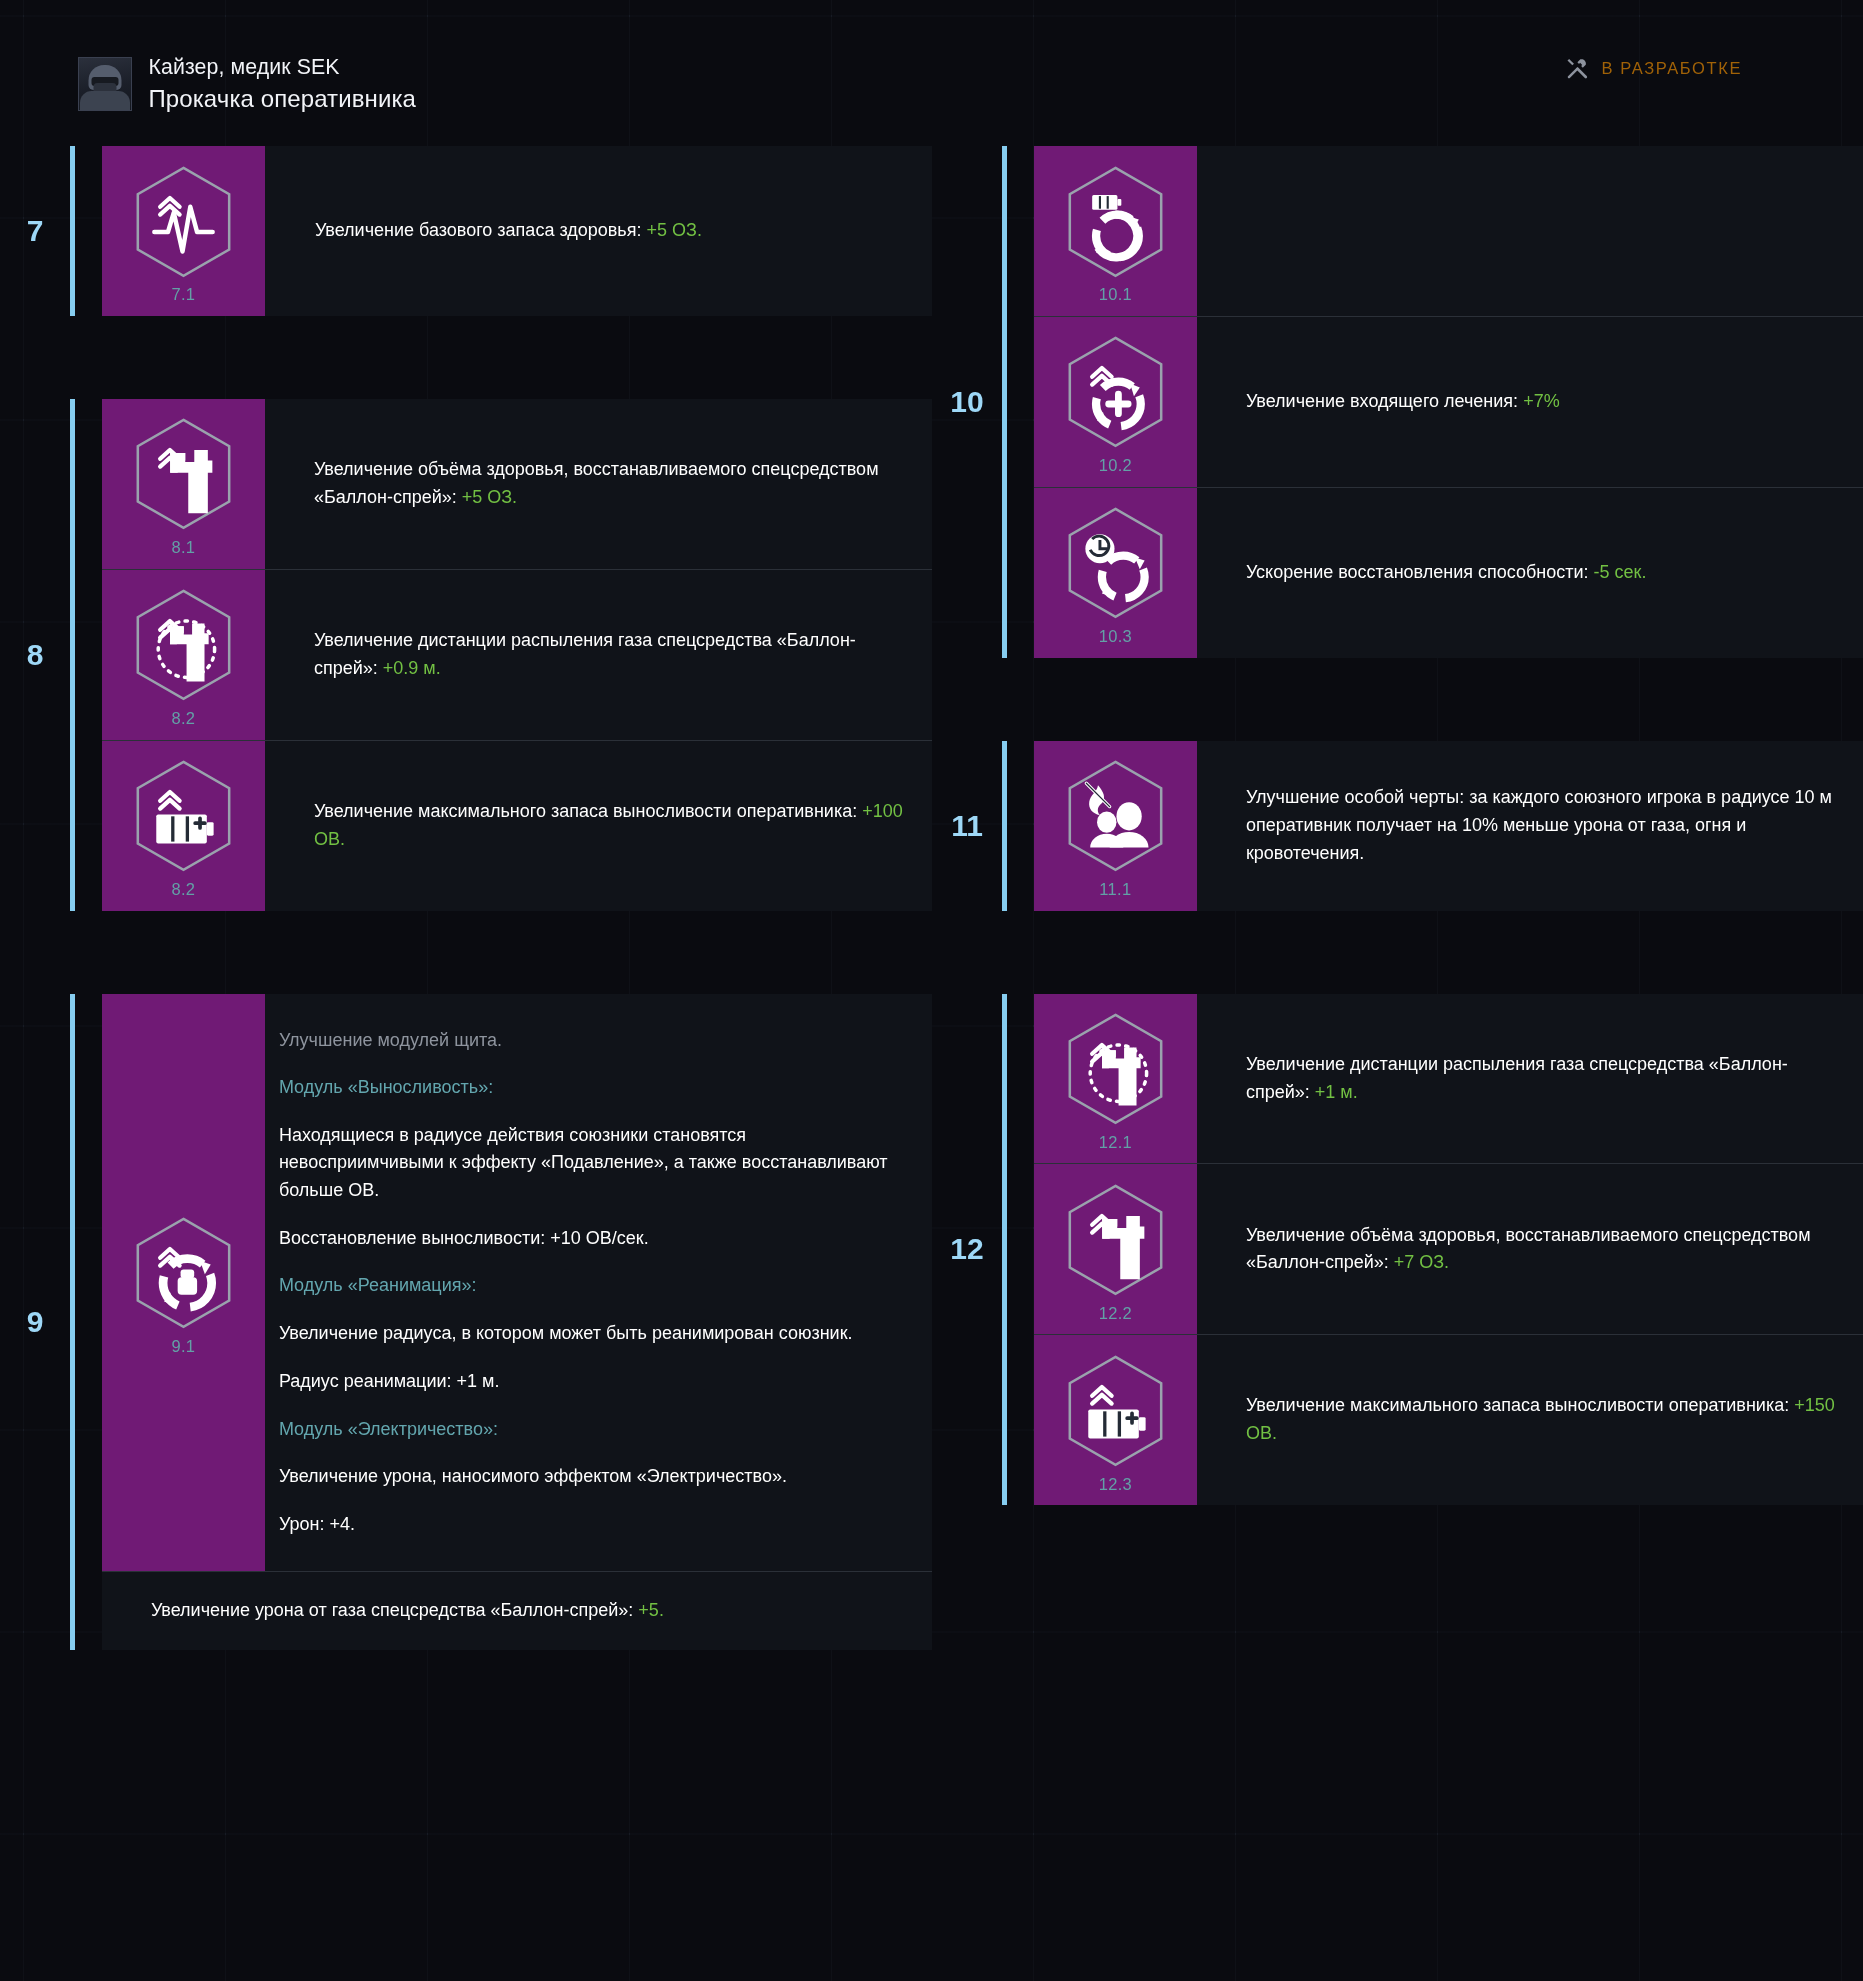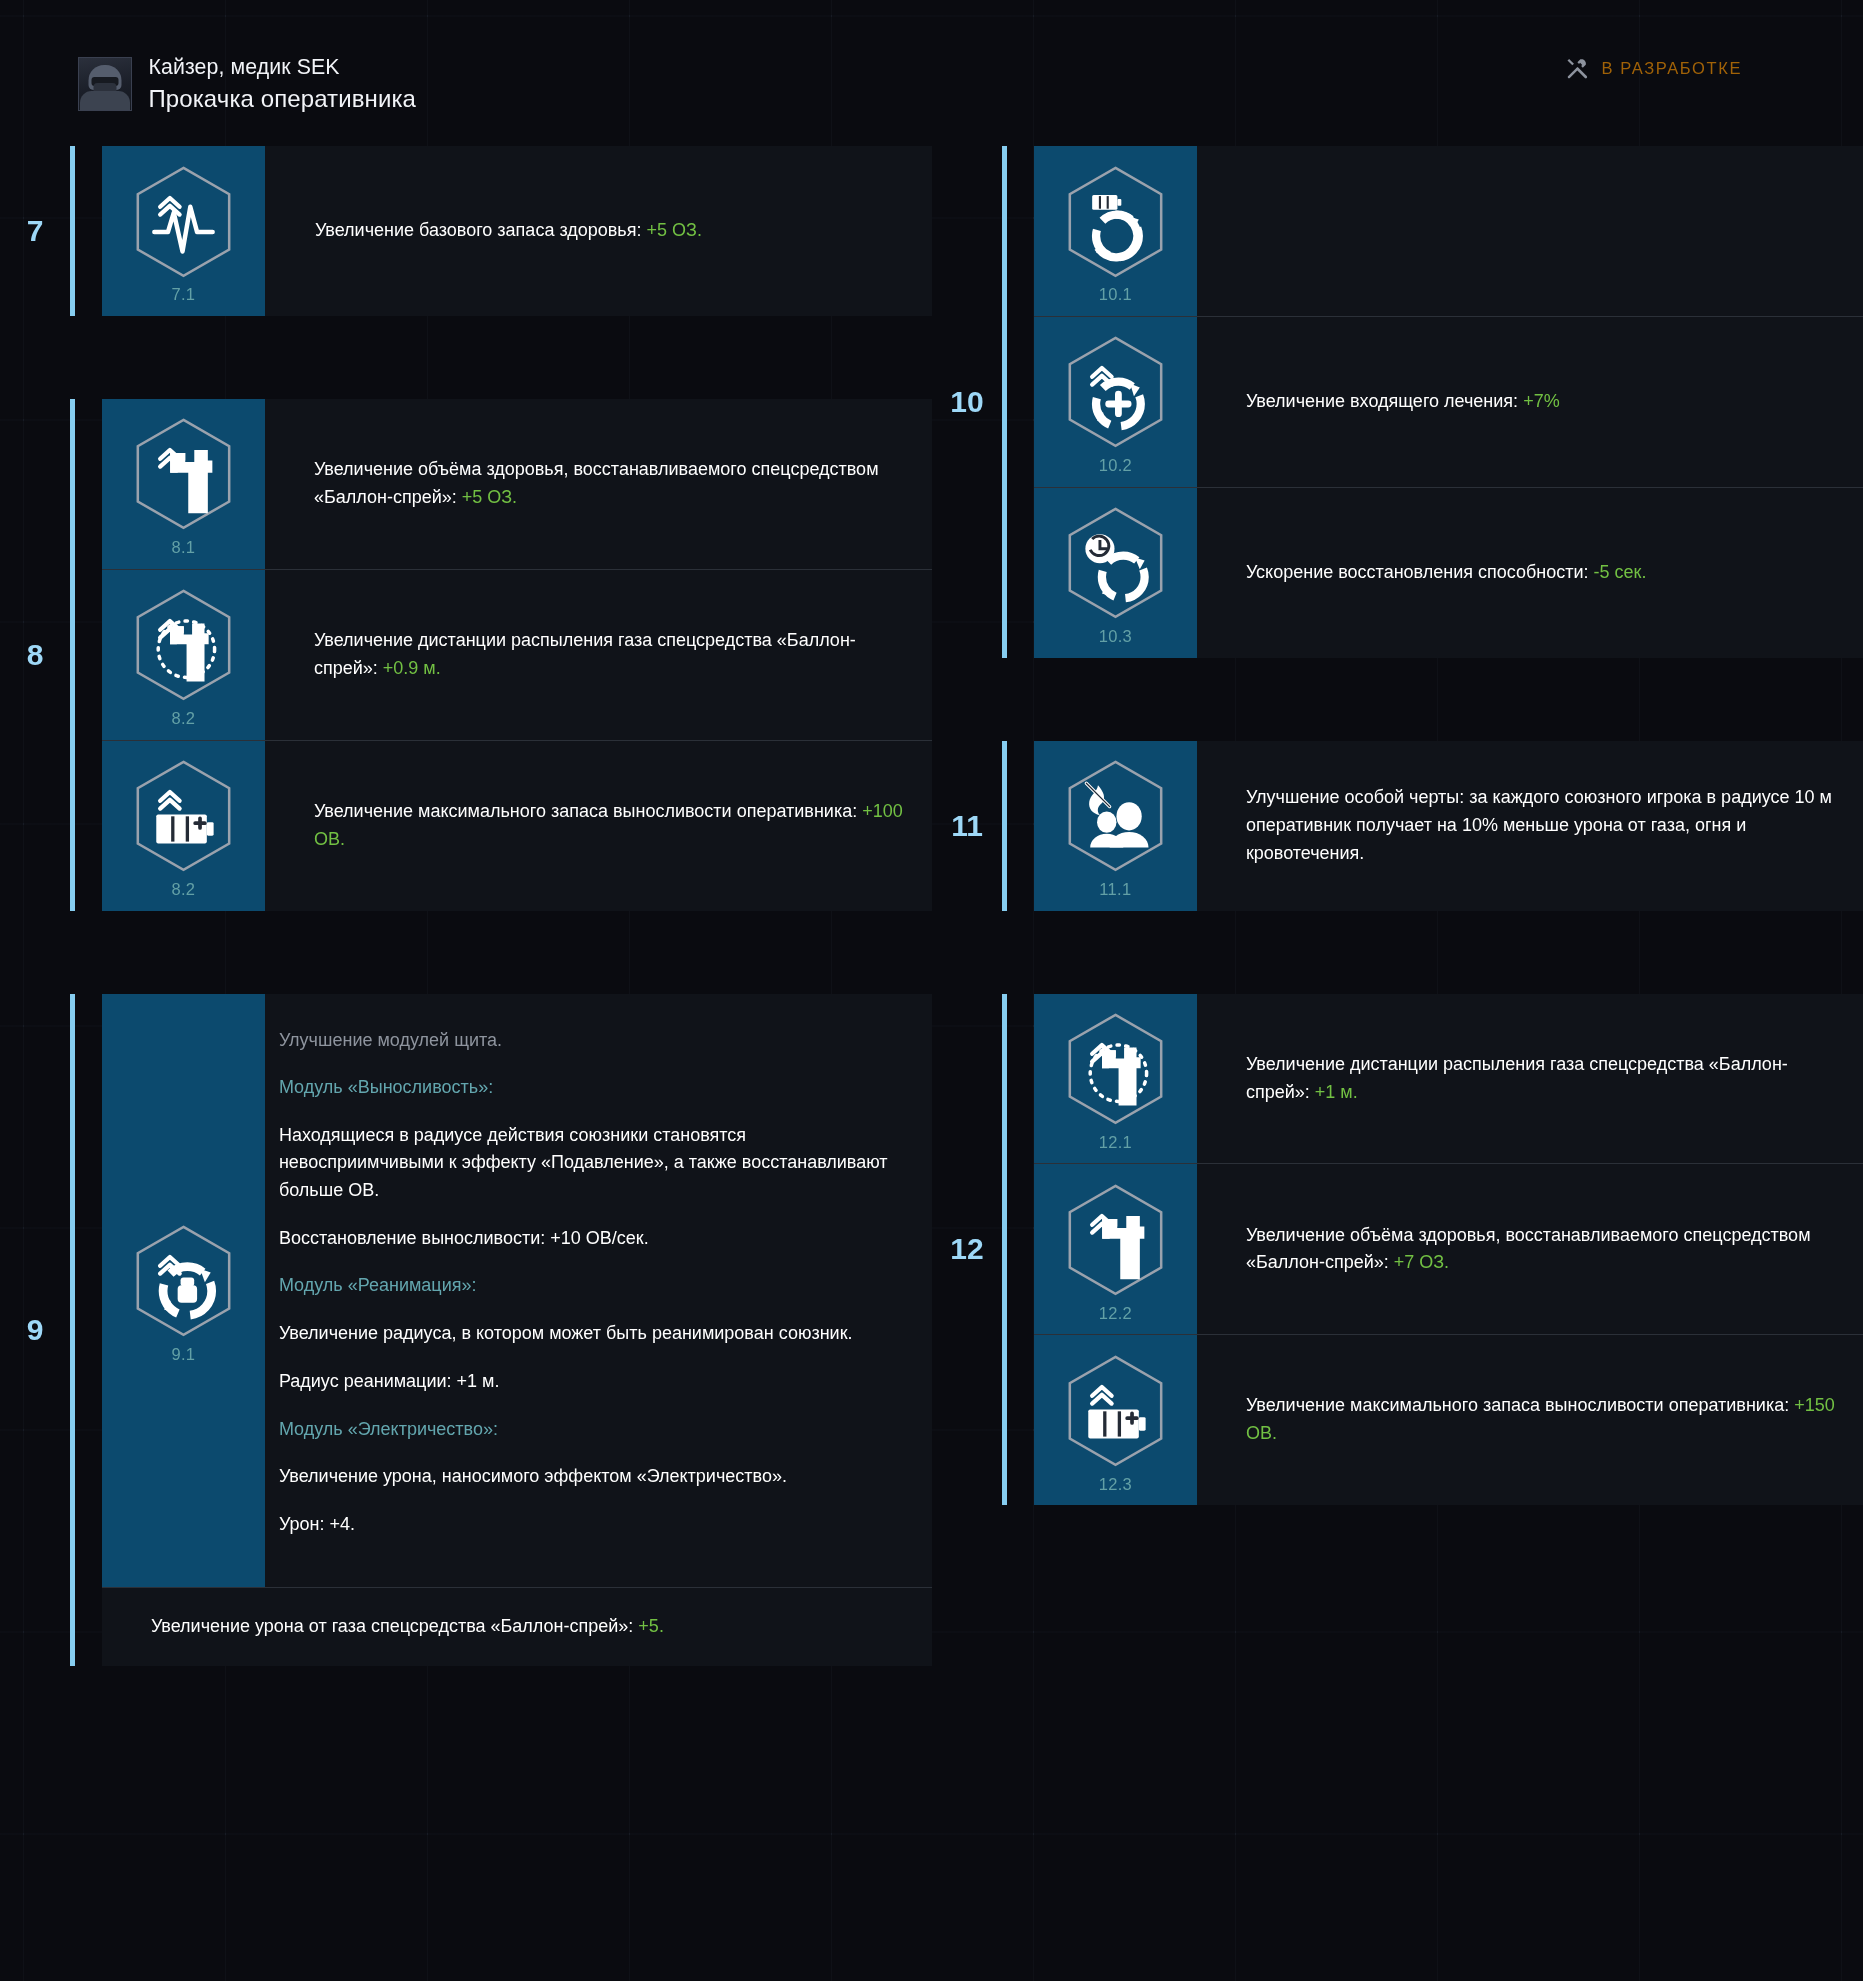--- a/index.html
+++ b/index.html
@@ -134,21 +134,21 @@
     display: flex;
     align-items: stretch;
     background: #101319;
     border-bottom: 1px solid #2b3038;
   }
   .perk-row:last-child { border-bottom: none; }
 
   .icon-cell {
     width: 163px;
     flex: 0 0 163px;
-    background: #0c4a6e;
+    background: #701a75;
     display: flex;
     flex-direction: column;
     align-items: center;
     justify-content: center;
     padding: 17.5px 0 11.6px;
   }
   .hexwrap { position: relative; width: 105px; height: 116px; }
   .hexwrap svg { position: absolute; inset: 0; }
   .hex-id {
     margin-top: 5.8px;
@@ -167,21 +167,21 @@
   }
   .text-cell.pad-lead { padding-left: 50px; }
   .text-cell .val { color: #72c043; }
 
   
   .text-cell.rich {
     display: block;
     padding: 33px 29px 33px 14px;
   }
   .rich p { margin-bottom: 20.4px; font-size: 18px; line-height: 1.52; }
-  .rich p:last-child { margin-bottom: 16px; }
+  .rich p:last-child { margin-bottom: 0; }
   .rich .muted  { color: #8e949e; }
   .rich .module { color: #63a6ae; }
 
   .perk-row.tall .icon-cell { align-self: stretch; }
 </style>
 </head>
 <body>
 
 <div id="bg-grid"></div>
 

